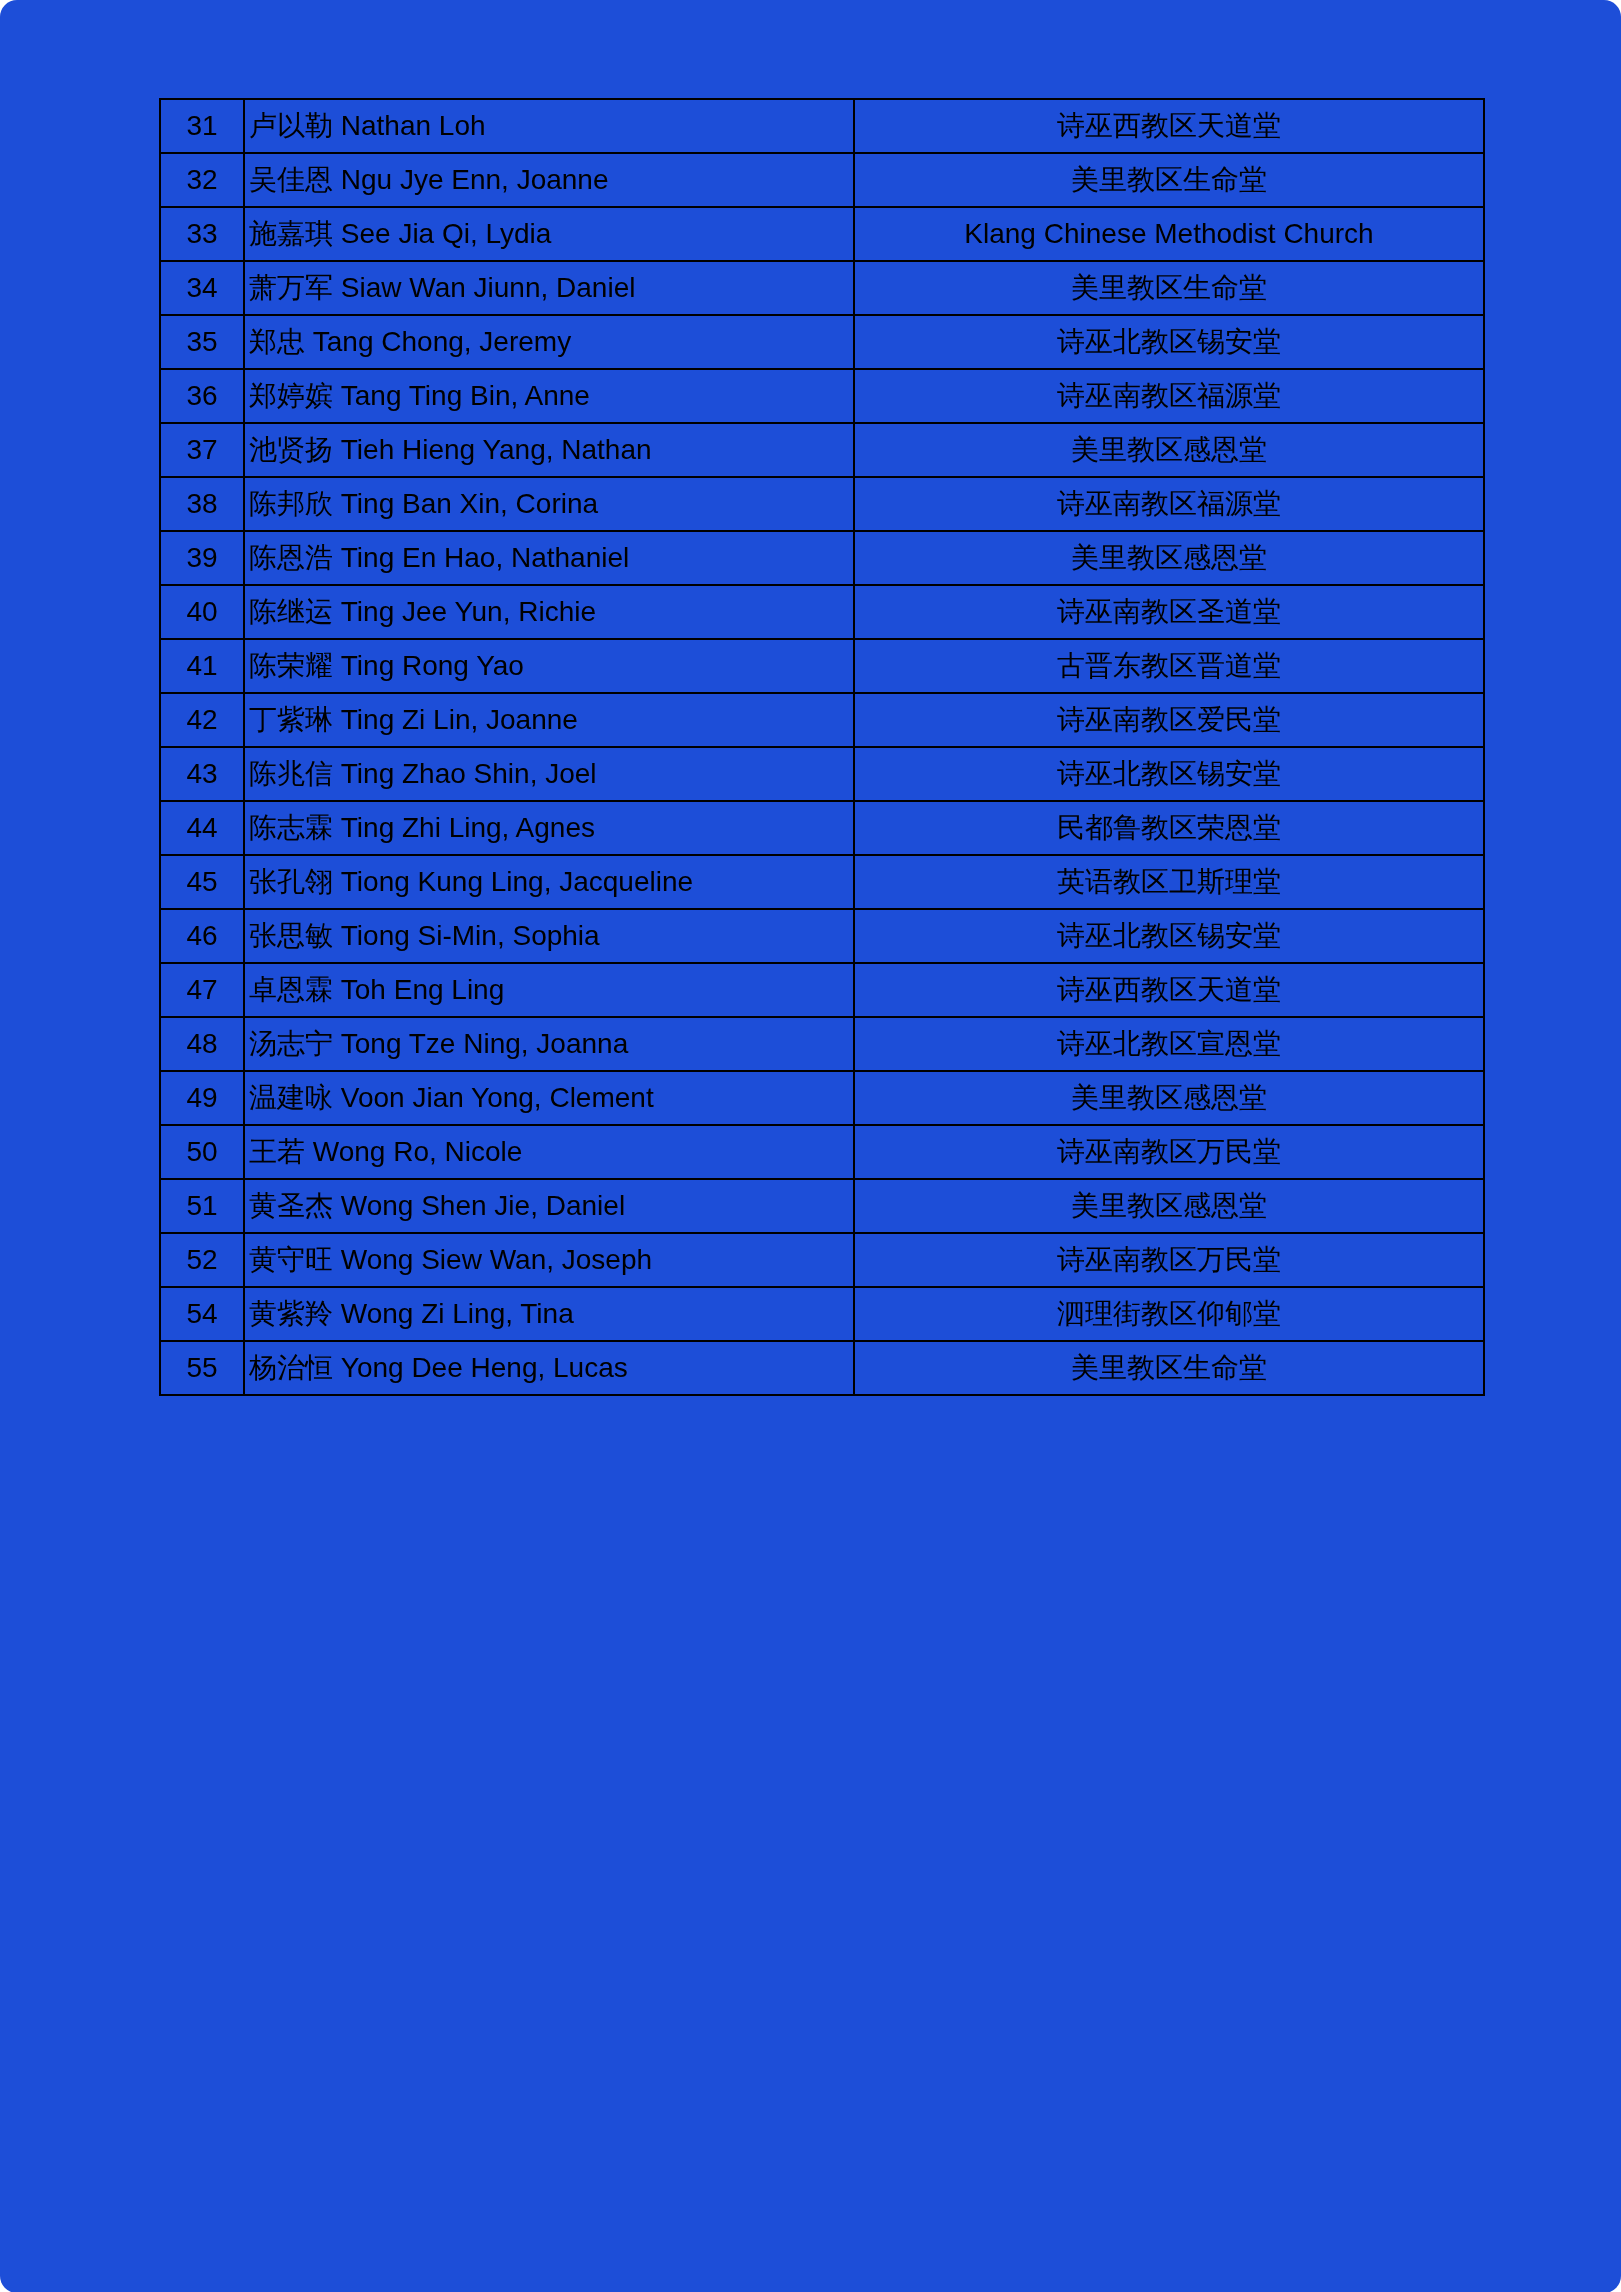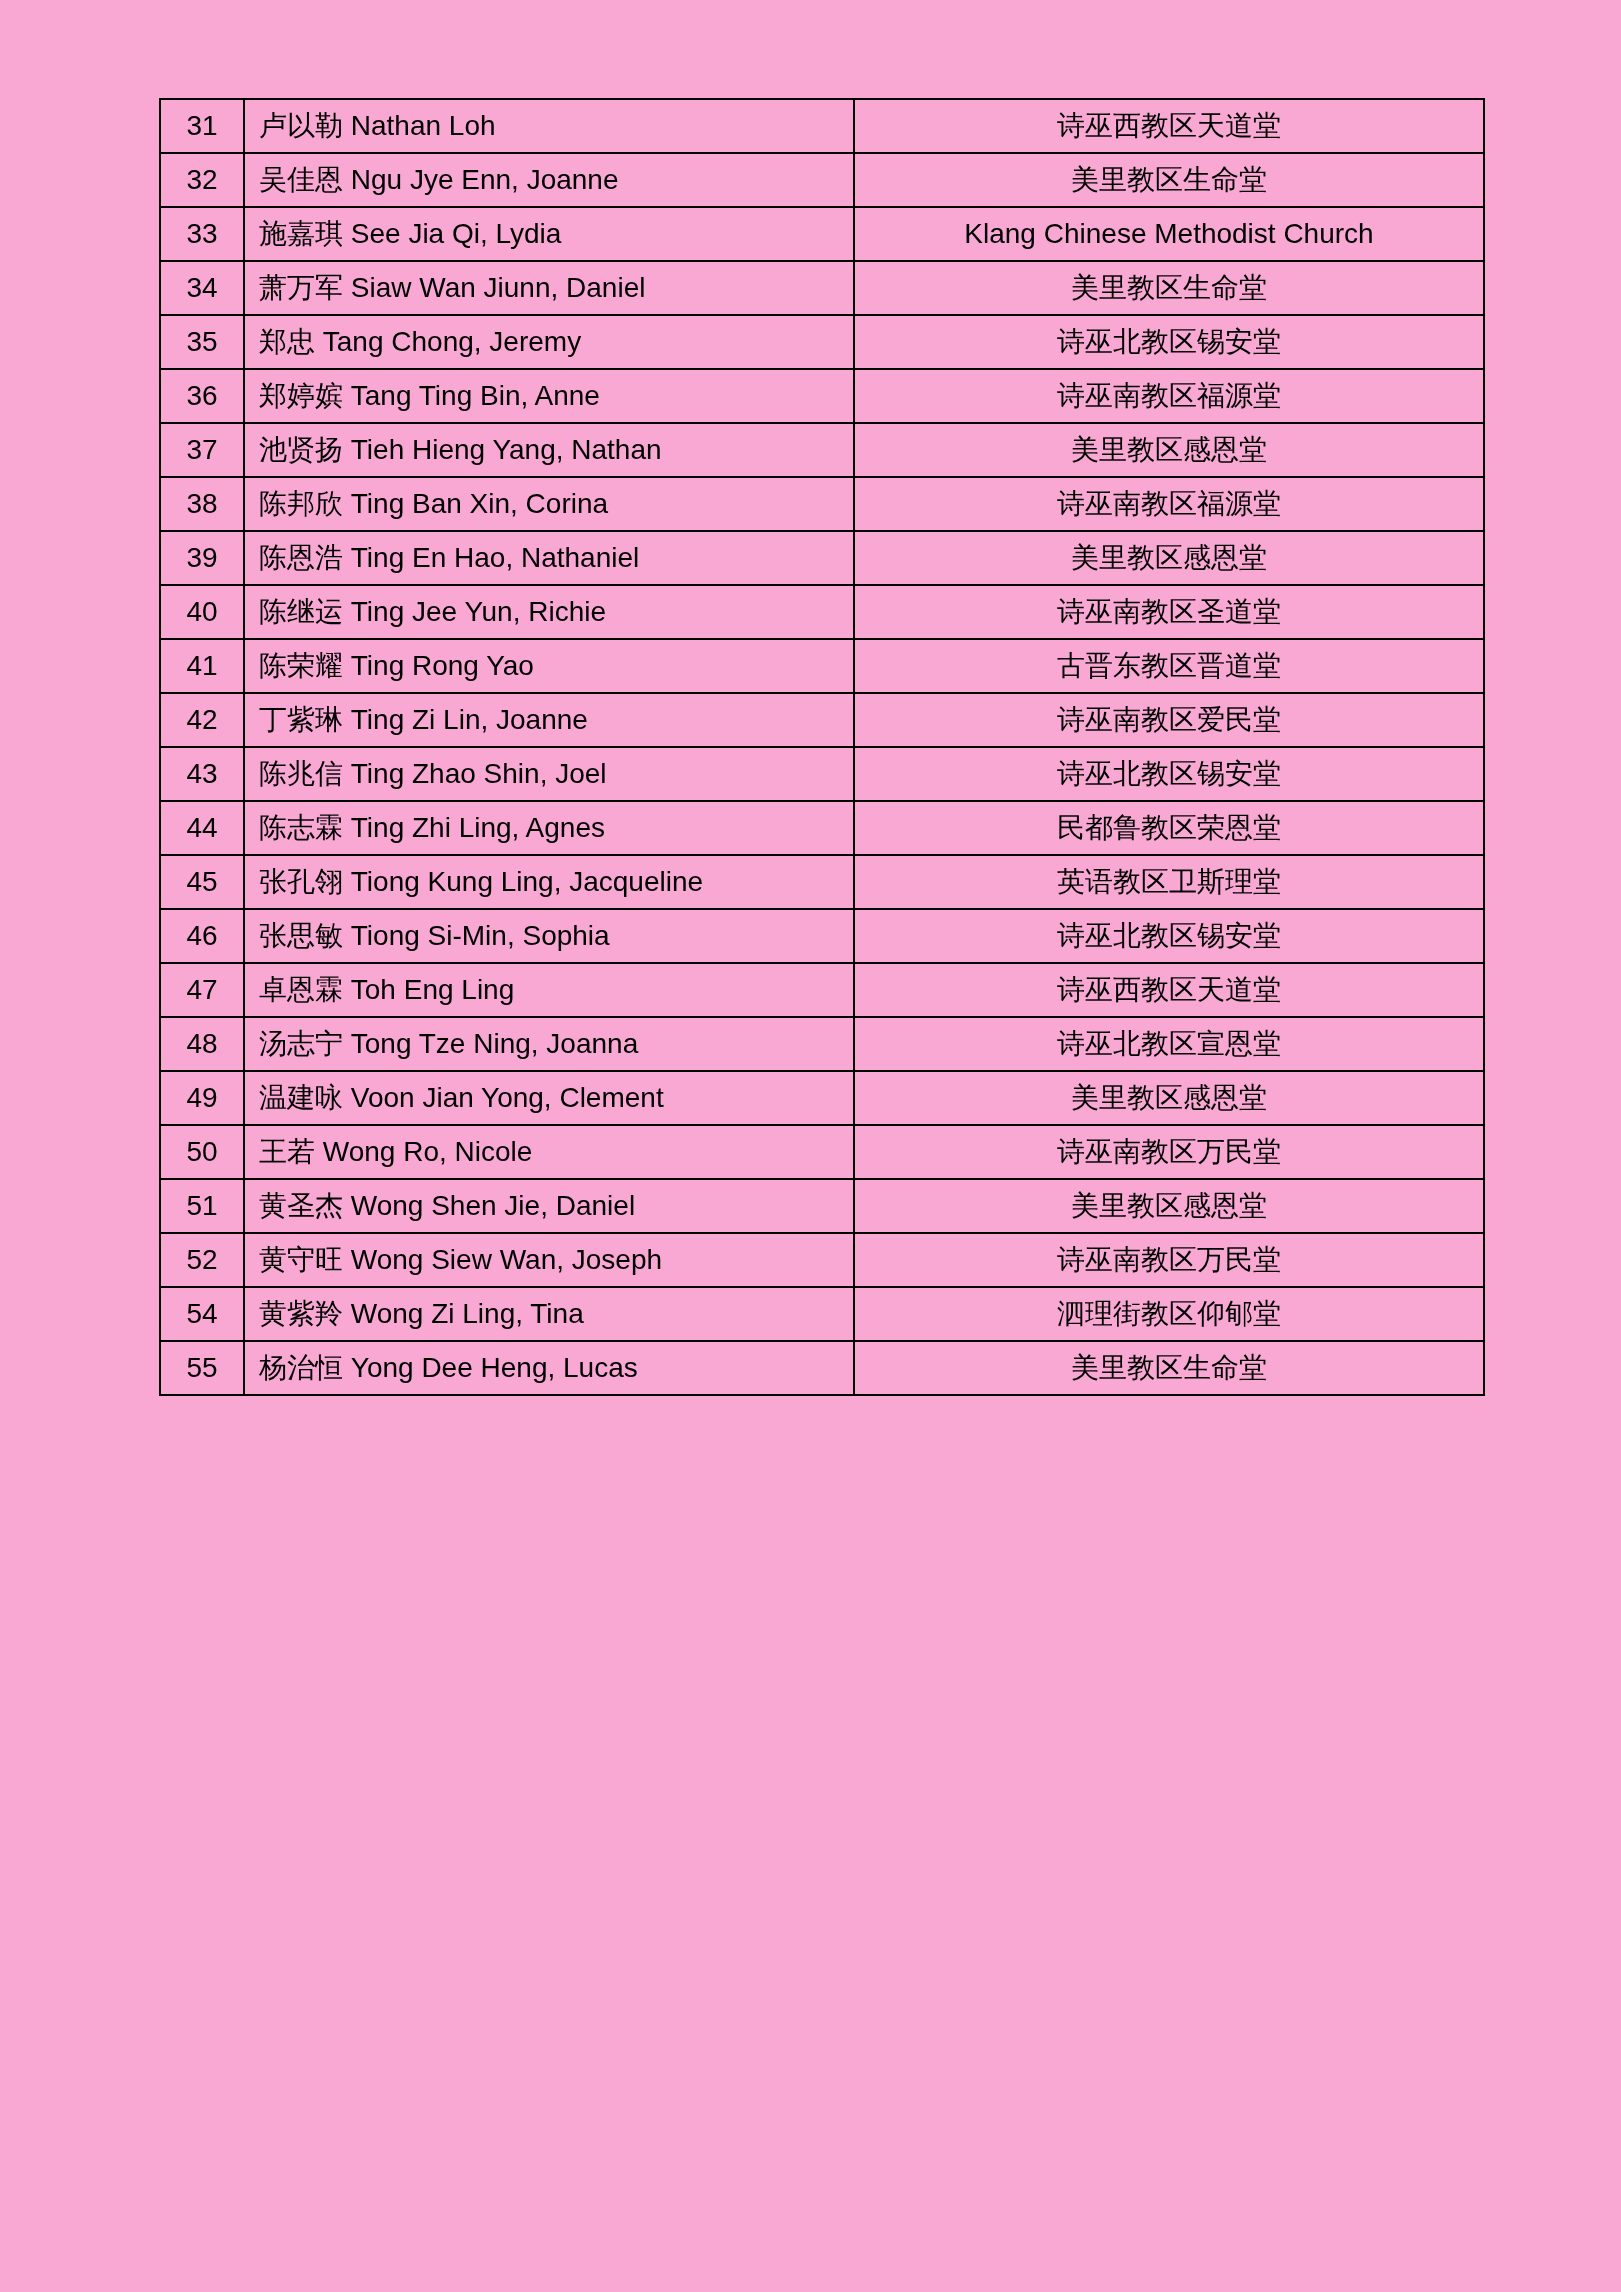--- a/index.html
+++ b/index.html
@@ -10,22 +10,23 @@
   body {
     width: 1621px;
     height: 2293px;
     font-family: "Liberation Sans", sans-serif;
     color: #000000;
   }
   .page {
     position: relative;
     width: 1621px;
     height: 2293px;
-    background: #f9a8d4;
+    background: #1d4ed8;
     overflow: hidden;
+    border-radius: 17px;
   }
   table.roster {
     position: absolute;
     left: 159px;
     top: 98px;
     width: 1324px;
     border-collapse: collapse;
     table-layout: fixed;
   }
   table.roster td {
@@ -36,21 +37,21 @@
     line-height: 1.1;
     overflow: hidden;
     white-space: nowrap;
   }
   td.cell-num {
     text-align: center;
     font-size: 29px;
   }
   td.cell-name {
     text-align: left;
-    padding-left: 14px;
+    padding-left: 4px;
   }
   td.cell-church {
     text-align: center;
   }
 </style>
 </head>
 <body>
 
 <div class="page">
   <table class="roster">

